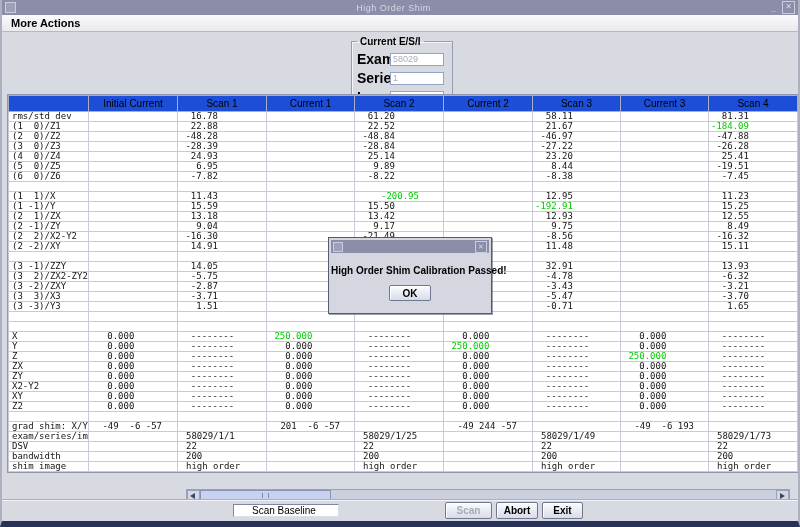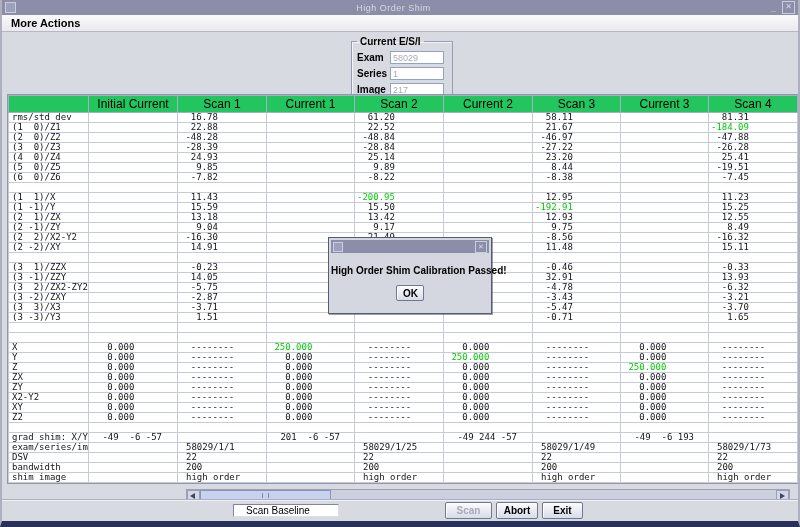--- a/index.html
+++ b/index.html
@@ -17,29 +17,29 @@
   .menubar{height:16px;background:linear-gradient(#fafafc,#e9e9ee);border-bottom:1px solid #b8b8c2;
     font-size:11px;font-weight:bold;color:#000;line-height:16px;padding-left:5px;}
   .menu-item{display:inline-block;padding:0 4px;cursor:default;}
   
   .content{position:absolute;top:32px;bottom:21px;left:0;right:0;}
   
   .esi{position:absolute;left:349px;top:4px;width:90px;border:1px solid #989cb2;
     box-shadow:inset 1px 1px 0 #f4f4f8;padding:1px 5px 5px 5px;margin:0;background:#d8dae2;}
   .esi legend{font-size:10px;font-weight:bold;padding:0 3px;}
   .esi-row{display:flex;align-items:center;margin-top:3px;}
-  .esi-row label{width:33px;font-size:10px;font-weight:bold;color:#000;}
+  .esi-row label{width:33px;font-size:14px;font-weight:bold;color:#000;}
   .esi-row input{width:48px;height:11px;border:1px solid #93a3c4;background:#fff;
     font-family:"Liberation Sans",sans-serif;font-size:9px;color:#aaacb8;padding:0 2px;}
   
   .tablewrap{position:absolute;left:5px;top:62px;border:1px solid #9096ac;background:#fff;}
   table{border-collapse:collapse;table-layout:fixed;width:789px;background:#fff;
     font-family:"DejaVu Sans Mono",monospace;font-size:9px;color:#141414;}
-  th{font-family:"Liberation Sans",sans-serif;font-size:12px;font-weight:normal;color:#000;
-    height:13px;border:1px solid #a8aec4;background:#22c55e;overflow:hidden;white-space:nowrap;}
+  th{font-family:"Liberation Sans",sans-serif;font-size:10px;font-weight:normal;color:#000;
+    height:13px;border:1px solid #a8aec4;background:#1d4ed8;overflow:hidden;white-space:nowrap;}
   td{height:9px;line-height:9px;border:1px solid #c6cada;padding:0;white-space:pre;overflow:hidden;}
   td.rowlabel{padding-left:3px;}
   td.cn{padding-left:2px;}
   td.cl{padding-left:8px;}
   
   .hscroll{position:absolute;left:184px;top:457px;width:604px;height:12px;box-sizing:border-box;
     background:#ccd0de;border:1px solid #9aa0b6;}
   .sb-arrow{position:absolute;top:0;width:11px;height:10px;background:#d4d8e4;border:1px solid #9aa0b6;}
   .sb-arrow i{position:absolute;top:2px;width:0;height:0;border-top:3px solid transparent;border-bottom:3px solid transparent;}
   .sb-left{left:0;}
@@ -48,39 +48,39 @@
   .sb-right i{left:3px;border-left:5px solid #3c4668;}
   .sb-thumb{position:absolute;left:13px;top:0;width:131px;height:10px;background:#c6d2ee;
     border:1px solid #8a94b8;box-sizing:border-box;}
   .sb-grip{display:block;margin:2px auto 0;width:5px;height:5px;
     border-left:1px solid #7e88ae;border-right:1px solid #7e88ae;}
   
   .bottombar{position:absolute;bottom:0;left:0;right:0;height:21px;background:#d8dae2;
     border-top:1px solid #aab0c0;box-shadow:inset 0 1px 0 #f0f2f8;}
   .baseline{position:absolute;left:231px;top:4px;width:106px;height:13px;box-sizing:border-box;
     background:#fff;border:1px solid;border-color:#7e86a0 #dbdfe9 #dbdfe9 #7e86a0;
-    font-family:"Liberation Sans",sans-serif;font-size:10px;color:#000;padding:0 12px;}
+    font-family:"Liberation Sans",sans-serif;font-size:10px;color:#000;padding:0 18px;}
   .btn{position:absolute;top:2px;height:17px;box-sizing:border-box;
     background:linear-gradient(#fbfcfe,#d8dce8);border:1px solid #6f7890;border-radius:2px;
     font-family:"Liberation Sans",sans-serif;font-size:10px;font-weight:bold;color:#000;
     box-shadow:inset 1px 1px 0 #ffffff;cursor:default;}
   .btn-scan{left:443px;width:47px;color:#a6aab8;}
   .btn-abort{left:494px;width:42px;}
   .btn-exit{left:540px;width:41px;}
   
   .dialog{position:absolute;left:326px;top:237px;width:164px;height:77px;box-sizing:border-box;
     background:#d4d6e0;border:1px solid #565a72;box-shadow:1px 1px 0 rgba(40,45,70,.45);
     padding:2px;z-index:10;}
   .dlg-titlebar{height:13px;background:#8b8da9;position:relative;}
   .dlg-icon{position:absolute;left:2px;top:2px;width:8px;height:8px;border:1px solid #c9cde0;background:#9da0ba;}
   .dlg-close{position:absolute;right:2px;top:1px;width:10px;height:10px;border:1px solid #c9cde0;
     color:#d6d8e6;font-size:7px;line-height:9px;text-align:center;cursor:default;}
   .dlg-body{text-align:center;}
   .dlg-msg{margin-top:12px;font-size:10px;font-weight:bold;color:#000;white-space:nowrap;}
-  .btn-ok{position:static;display:inline-block;margin-top:9px;width:28px;height:16px;}
+  .btn-ok{position:static;display:inline-block;margin-top:9px;width:42px;height:16px;}
 </style>
 </head>
 <body>
 
 <div class="window">
 
   <div class="titlebar">
     <span class="win-icon"></span>
     <span class="title">High Order Shim</span>
     <span class="min-icon">_</span>
@@ -187,21 +187,21 @@
               <td class="cn"></td>
               <td class="cn">  25.14</td>
               <td class="cn"></td>
               <td class="cn">  23.20</td>
               <td class="cn"></td>
               <td class="cn">  25.41</td>
             </tr>
             <tr>
               <td class="rowlabel">(5  0)/Z5</td>
               <td class="cn"></td>
-              <td class="cn">   9.85</td>
+              <td class="cn">   6.95</td>
               <td class="cn"></td>
               <td class="cn">   9.89</td>
               <td class="cn"></td>
               <td class="cn">   8.44</td>
               <td class="cn"></td>
               <td class="cn"> -19.51</td>
             </tr>
             <tr>
               <td class="rowlabel">(6  0)/Z6</td>
               <td class="cn"></td>
@@ -222,21 +222,21 @@
               <td class="cn"></td>
               <td class="cn"></td>
               <td class="cn"></td>
               <td class="cn"></td>
             </tr>
             <tr>
               <td class="rowlabel">(1  1)/X</td>
               <td class="cn"></td>
               <td class="cn">  11.43</td>
               <td class="cn"></td>
-              <td class="cn" style="color: rgb(0, 204, 0);">-200.95</td>
+              <td class="cn" style="color: rgb(0, 204, 0); text-align: center;">-200.95</td>
               <td class="cn"></td>
               <td class="cn">  12.95</td>
               <td class="cn"></td>
               <td class="cn">  11.23</td>
             </tr>
             <tr>
               <td class="rowlabel">(1 -1)/Y</td>
               <td class="cn"></td>
               <td class="cn">  15.59</td>
               <td class="cn"></td>
@@ -293,31 +293,20 @@
             <tr>
               <td class="rowlabel"></td>
               <td class="cn"></td>
               <td class="cn"></td>
               <td class="cn"></td>
               <td class="cn"></td>
               <td class="cn"></td>
               <td class="cn"></td>
               <td class="cn"></td>
               <td class="cn"></td>
-            </tr>
-            <tr>
-              <td class="rowlabel">(3  1)/ZZX</td>
-              <td class="cn"></td>
-              <td class="cn">  -0.23</td>
-              <td class="cn"></td>
-              <td class="cn"></td>
-              <td class="cn"></td>
-              <td class="cn">  -0.46</td>
-              <td class="cn"></td>
-              <td class="cn">  -0.33</td>
             </tr>
             <tr>
               <td class="rowlabel">(3 -1)/ZZY</td>
               <td class="cn"></td>
               <td class="cn">  14.05</td>
               <td class="cn"></td>
               <td class="cn"></td>
               <td class="cn"></td>
               <td class="cn">  32.91</td>
               <td class="cn"></td>

